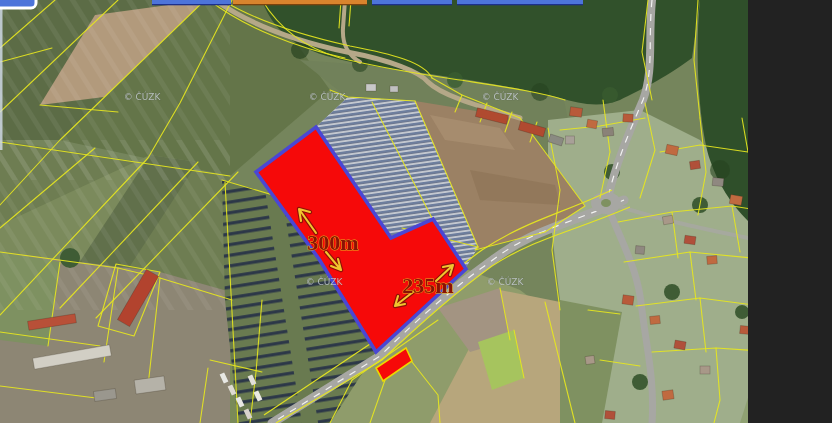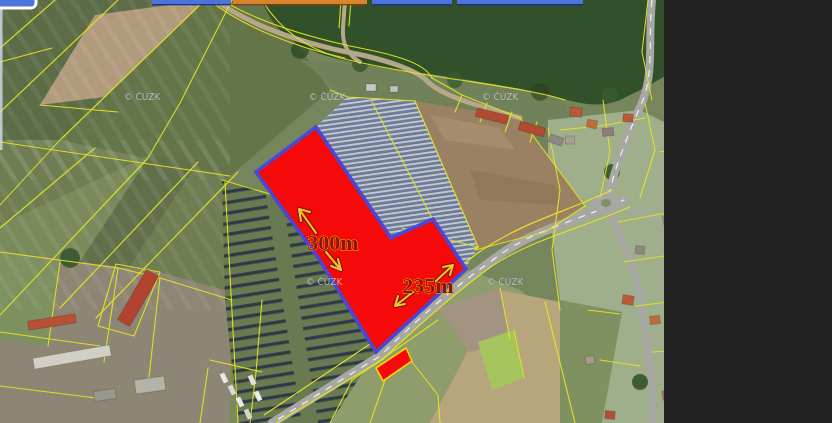--- a/index.html
+++ b/index.html
@@ -1,16 +1,16 @@
 <!DOCTYPE html>
 <html><head>
 <meta charset="utf-8">
 <style>
   html,body{margin:0;padding:0;background:#222;}
-  .screen{position:relative;width:664px;height:423px;overflow:hidden;
+  .screen{position:relative;width:748px;height:423px;overflow:hidden;
           font-family:"Liberation Sans",sans-serif;background:#b91c1c;}
   svg{display:block}
   .cad{fill:none;stroke:#e6e620;stroke-width:1.1;opacity:.92;stroke-linejoin:round;stroke-linecap:round}
   .cadf{fill:none;stroke:#e6e620;stroke-width:1.2;opacity:.95;stroke-linejoin:round}
   .road{fill:none;stroke:#a7a7a3;stroke-linecap:round}
   .roadc{fill:none;stroke:#ffffff;stroke-width:1.2;stroke-dasharray:7 7;opacity:.85}
   .trk{fill:none;stroke:#b5a888;stroke-linecap:round}
   .bldg{stroke:rgba(40,30,20,.35);stroke-width:.6}
   .hl-poly{stroke:#4a47d4;stroke-width:3.6;stroke-linejoin:miter}
   .hl-small{stroke:#ecd800;stroke-width:1.6;stroke-linejoin:miter}

